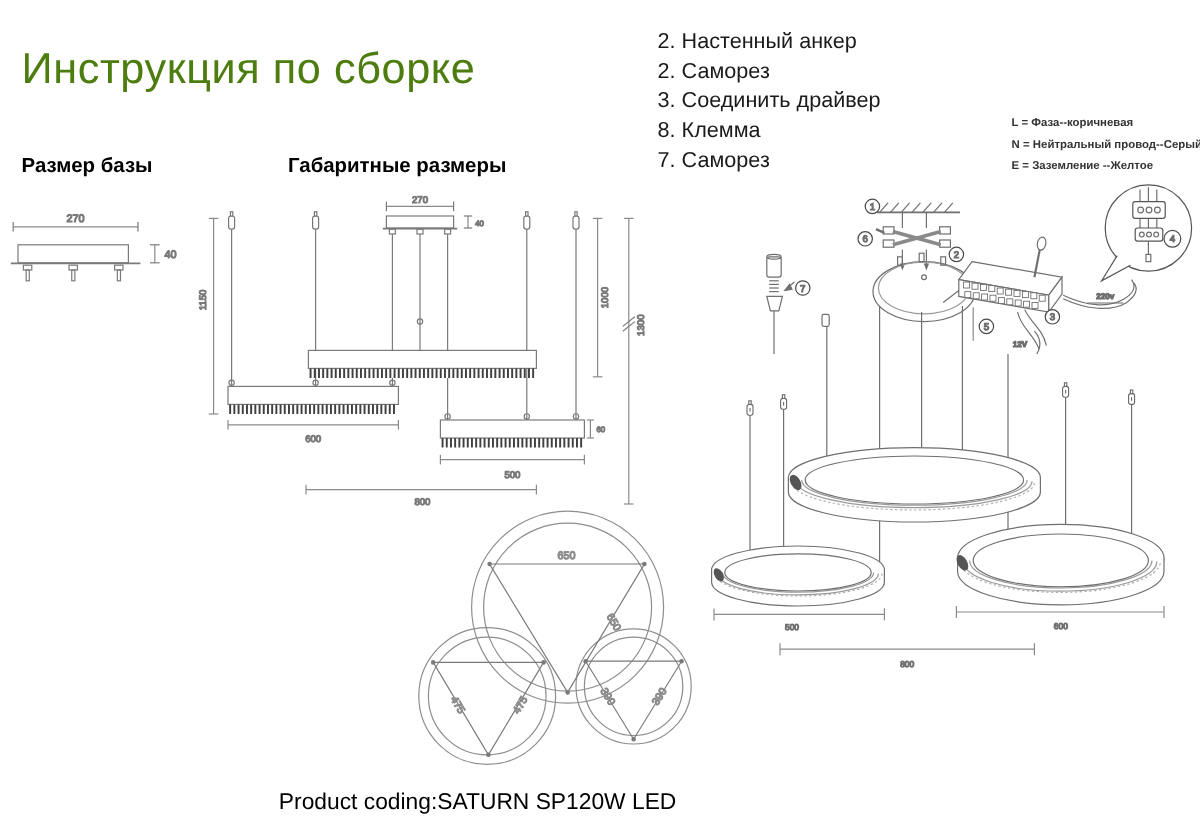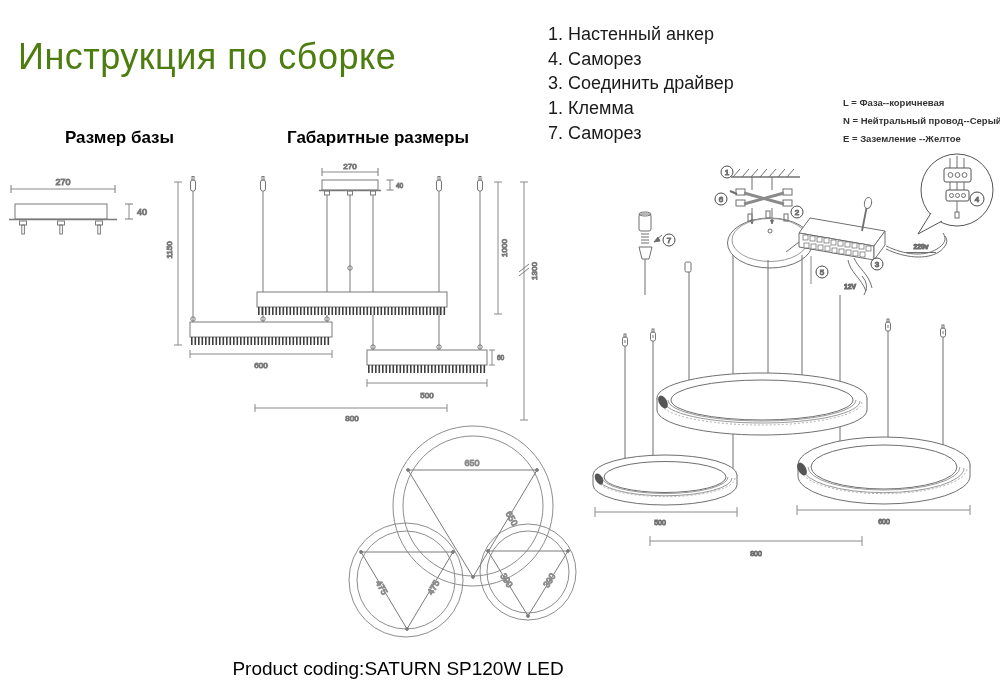--- a/index.html
+++ b/index.html
@@ -1,20 +1,20 @@
 <!DOCTYPE html>
 <html><head>
 <meta charset="utf-8">
 <style>
   html,body{margin:0;padding:0;background:#fff;}
   .page{position:relative;width:1000px;height:690px;background:#fff;overflow:hidden;
         font-family:"Liberation Sans",sans-serif;color:#111;}
   .title{position:absolute;left:18px;top:36px;font-size:36px;font-weight:400;color:#4d7c0f;
          letter-spacing:0.5px;white-space:nowrap;}
-  .section-label{position:absolute;font-size:17px;font-weight:bold;color:#000;white-space:nowrap;margin-left:47px;}
+  .section-label{position:absolute;font-size:17px;font-weight:bold;color:#000;white-space:nowrap;}
   .label-base{left:18px;top:128px;}
   .label-overall{left:240px;top:128px;}
   .parts{position:absolute;left:548px;top:22px;font-size:18px;line-height:24.7px;color:#1a1a1a;}
   .parts div{white-space:nowrap;}
   .legend{position:absolute;left:843px;top:94px;font-size:9.5px;font-weight:bold;
           line-height:18px;color:#333;}
   .legend div{white-space:nowrap;}
   .footer{position:absolute;left:0;top:658px;width:796px;text-align:center;font-size:19px;color:#000;}
   svg{position:absolute;left:0;top:0;}
   svg text{font-family:"Liberation Sans",sans-serif;fill:#3d3d3d;}
@@ -29,24 +29,24 @@
 <body>
 
 <div class="page">
 
   <div class="title">Инструкция по сборке</div>
 
   <div class="section-label label-base">Размер базы</div>
   <div class="section-label label-overall">Габаритные размеры</div>
 
   <div class="parts">
-    <div>1. Настенный анкер</div>
-    <div>4. Саморез</div>
+    <div>2. Настенный анкер</div>
+    <div>2. Саморез</div>
     <div>3. Соединить драйвер</div>
-    <div>1. Клемма</div>
+    <div>8. Клемма</div>
     <div>7. Саморез</div>
   </div>
 
   <div class="legend">
     <div>L = Фаза--коричневая</div>
     <div>N = Нейтральный провод--Серый</div>
     <div>E = Заземление --Желтое</div>
   </div>
 
   <svg width="1000" height="690" viewBox="0 0 1000 690">

